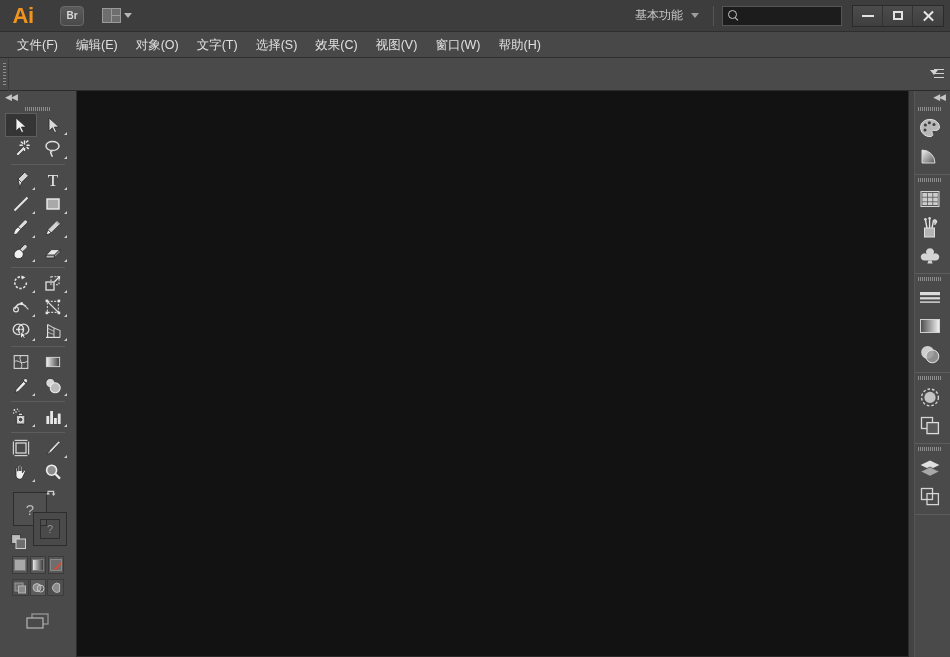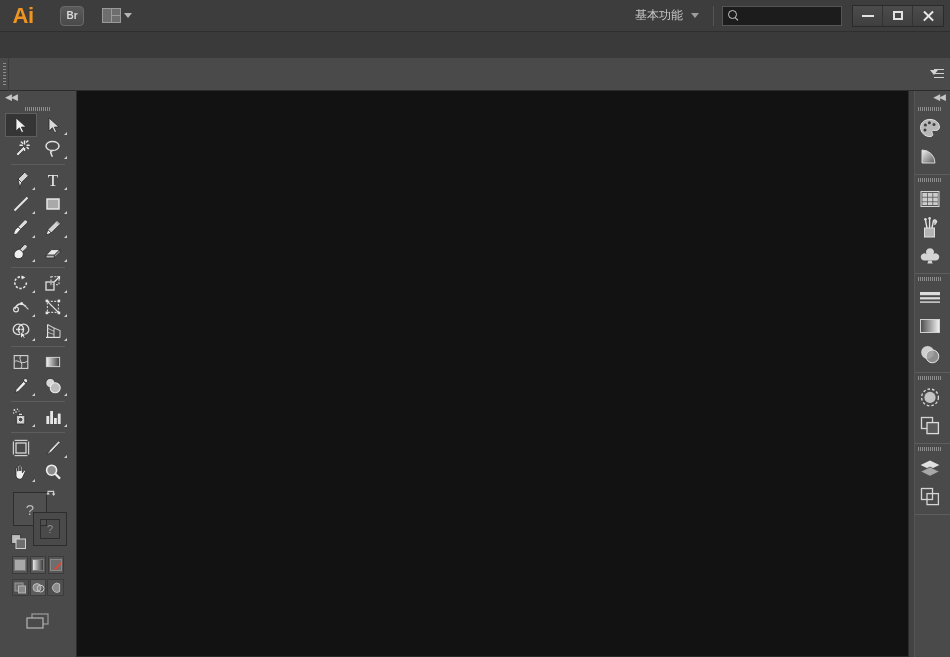--- a/index.html
+++ b/index.html
@@ -216,20 +216,31 @@
         </div>
       <div class="win-btn">
           <span class="wb-max"></span>
         </div>
       <div class="win-btn">
           <span class="wb-close"></span>
         </div>
     </div>
   </div>
 
+  <div class="menubar">
+    <div class="menu-item">文件(F)</div>
+    <div class="menu-item">编辑(E)</div>
+    <div class="menu-item">对象(O)</div>
+    <div class="menu-item">文字(T)</div>
+    <div class="menu-item">选择(S)</div>
+    <div class="menu-item">效果(C)</div>
+    <div class="menu-item">视图(V)</div>
+    <div class="menu-item">窗口(W)</div>
+    <div class="menu-item">帮助(H)</div>
+  </div>
 
   <div class="controlbar">
     <div class="cb-grip">
         <i></i>
       </div>
     <div class="cb-flex"></div>
     <div class="cb-menu">
       <span class="cb-menu-ico">
           <i></i>
           <i></i>

